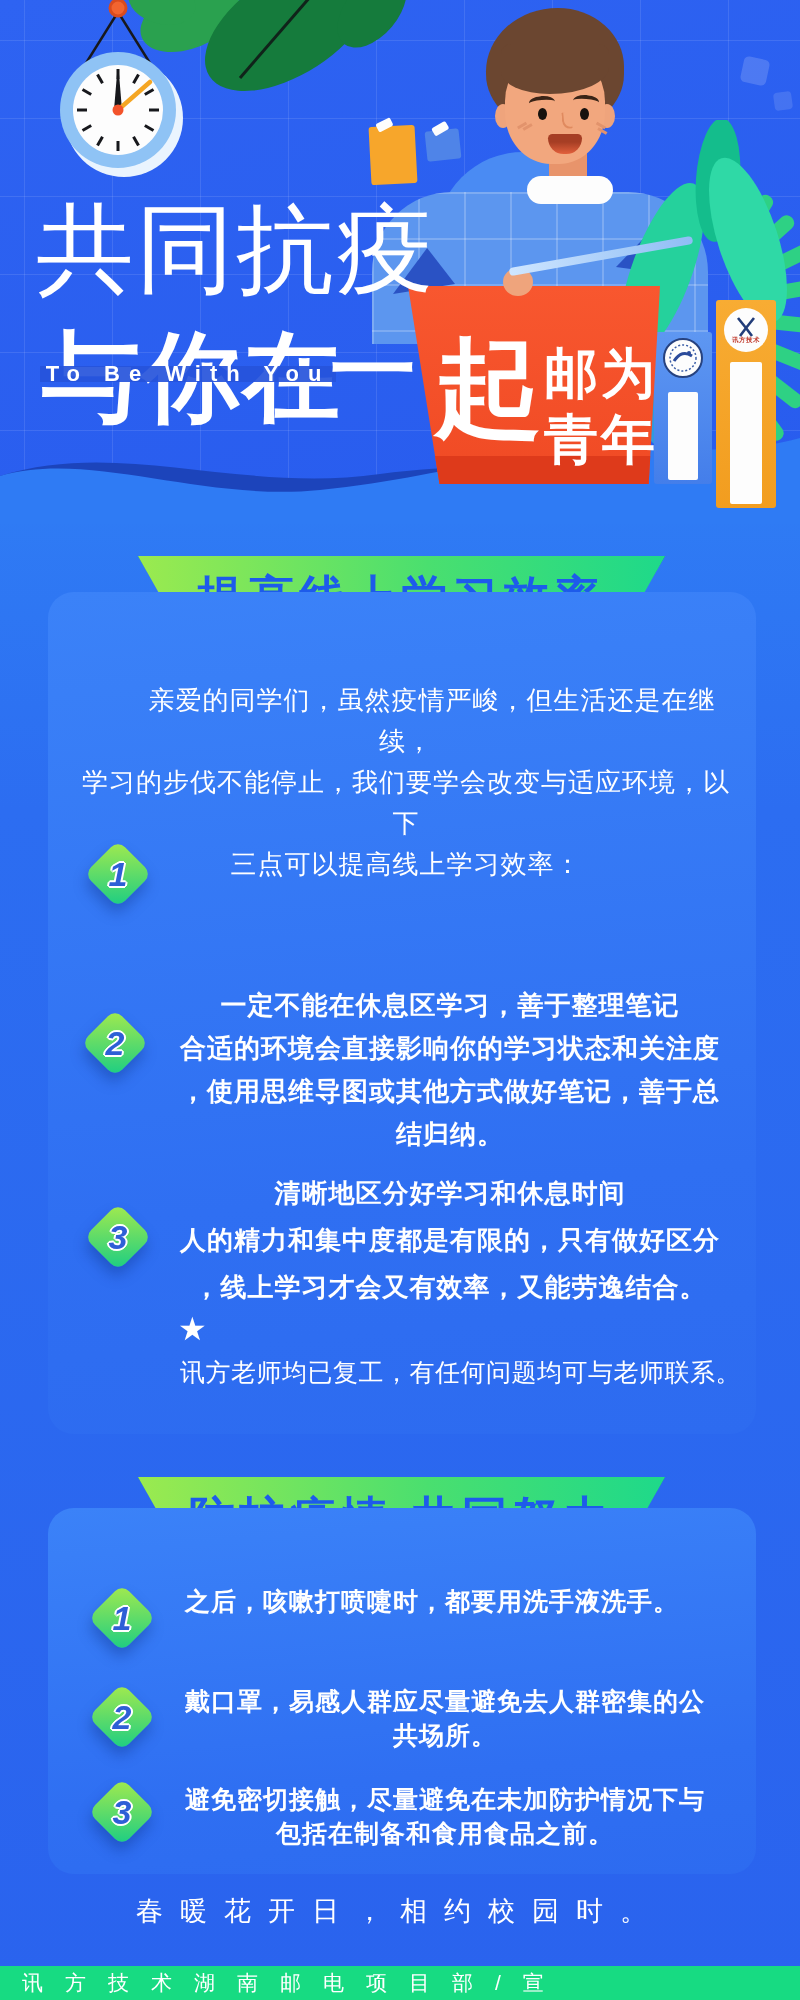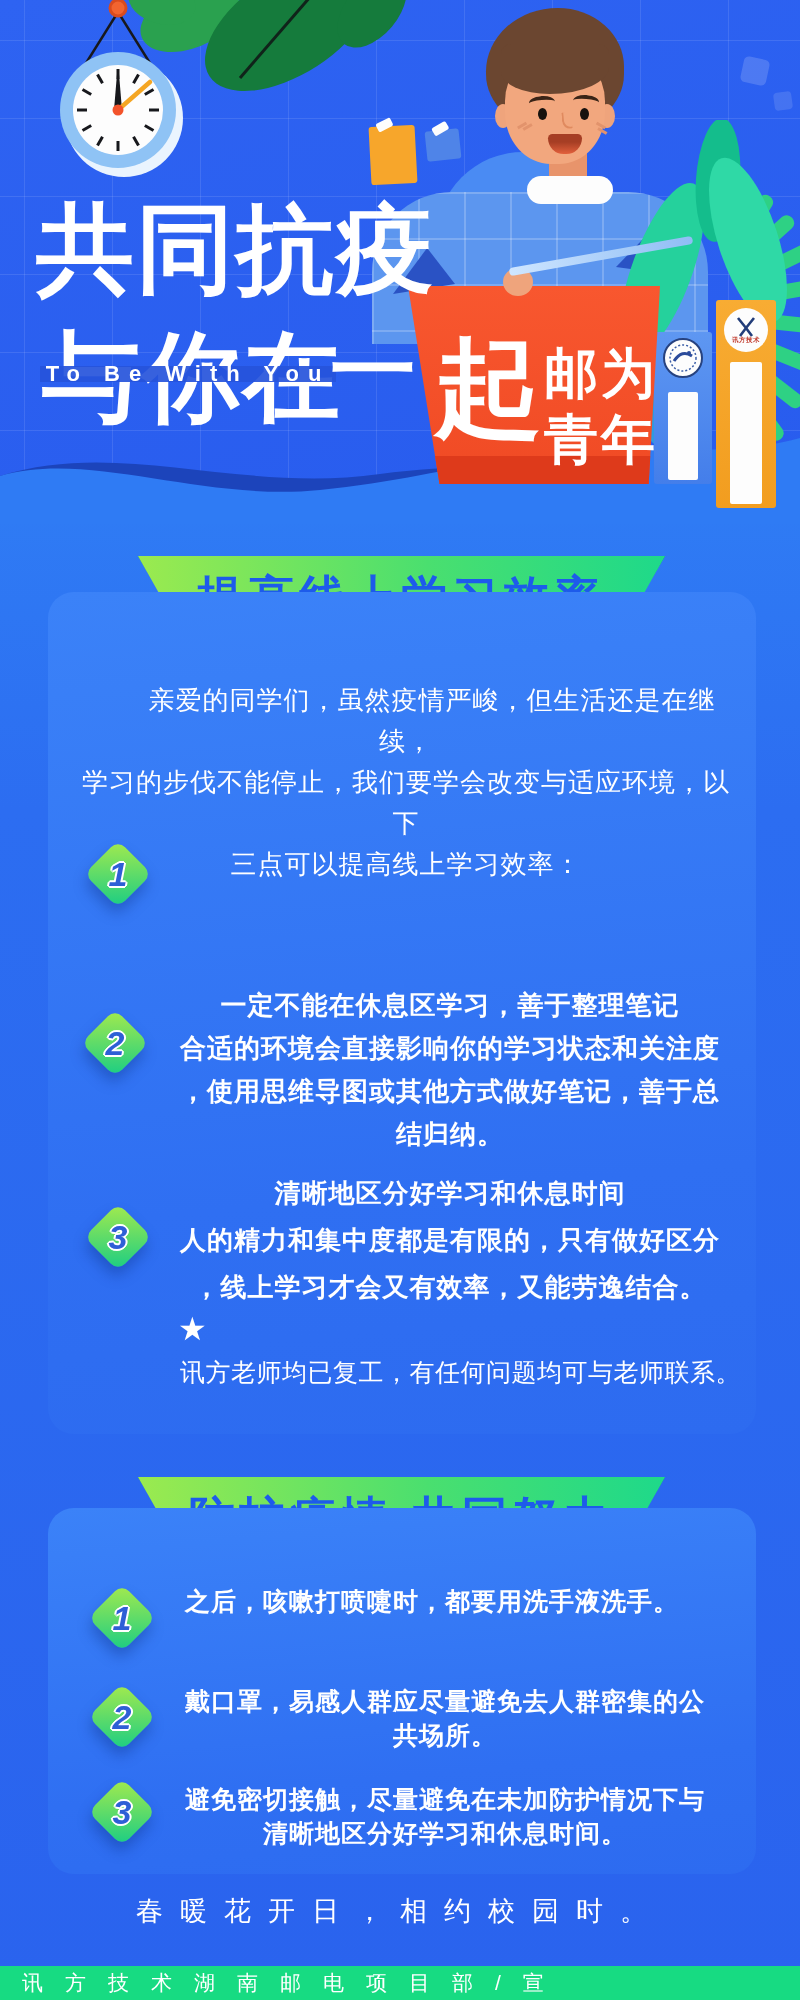--- a/index.html
+++ b/index.html
@@ -58,21 +58,21 @@
   .stripe-b{left:14px;top:60px;width:30px;height:88px;}
   .stripe-o{left:14px;top:62px;width:32px;height:142px;}
   .logo-circle{position:absolute;background:#FDFDFD;border-radius:50%;display:flex;align-items:center;justify-content:center;flex-direction:column;}
   .logo-b{left:9px;top:6px;width:40px;height:40px;border:2px solid #27427F;box-sizing:border-box;}
   .logo-o{left:8px;top:8px;width:44px;height:44px;}
   .org-label{font-size:6.5px;font-weight:700;color:#C0392B;letter-spacing:.5px;line-height:1;}
   
   .desk{position:absolute;left:408px;top:286px;width:252px;height:198px;background:linear-gradient(180deg,#F8572F,#F04A24);
         clip-path:polygon(0 0,100% 0,95.5% 100%,12.5% 100%);}
   .desk-front{position:absolute;left:0;bottom:0;width:100%;height:28px;background:#DE3A1B;}
-  .title1{position:absolute;left:36px;top:198px;width:520px;color:#fff;font-weight:700;font-size:98px;line-height:1.05;letter-spacing:2px;}
+  .title1{position:absolute;left:36px;top:198px;width:520px;color:#fff;font-weight:400;font-size:98px;line-height:1.05;letter-spacing:2px;}
   .title2{position:absolute;left:42px;top:326px;width:420px;color:#fff;font-weight:900;font-size:98px;line-height:1.05;letter-spacing:2px;}
   .en-band{position:absolute;left:40px;top:366px;width:296px;height:16px;background:rgba(38,84,219,.92);
            display:flex;align-items:center;justify-content:center;color:#fff;font-size:22px;font-weight:700;letter-spacing:9px;white-space:nowrap;}
   .dash{position:absolute;left:330px;top:336px;width:86px;height:70px;display:flex;align-items:center;color:#fff;font-weight:900;font-size:86px;}
   .qi{position:absolute;left:434px;top:334px;color:#fff;font-weight:900;font-size:108px;line-height:1;}
   .badge1{position:absolute;left:544px;top:346px;color:#fff;font-weight:700;font-size:54px;letter-spacing:3px;line-height:1;}
   .badge2{position:absolute;left:544px;top:412px;color:#fff;font-weight:900;font-size:54px;letter-spacing:3px;line-height:1;}
   
   .ribbon{position:absolute;left:138px;width:527px;height:84px;background:linear-gradient(90deg,#9BEA4F 0%,#4ADF6F 55%,#1ED98A 100%);
           clip-path:polygon(0 0,100% 0,91% 100%,9% 100%);display:flex;align-items:center;justify-content:center;}
@@ -308,21 +308,21 @@
     <div class="it itb it5">
       <div>戴口罩，易感人群应尽量避免去人群密集的公</div>
       <div>共场所。</div>
     </div>
 
     <div class="diamond dm6">
       <span class="d-num">3</span>
     </div>
     <div class="it itb it6">
       <div>避免密切接触，尽量避免在未加防护情况下与</div>
-      <div>清晰地区分好学习和休息时间。</div>
+      <div>包括在制备和食用食品之前。</div>
     </div>
   </div>
 
   <div class="closing">春暖花开日，相约校园时。</div>
 
   <div class="footer">
     <span class="footer-text">讯方技术湖南邮电项目部/宣</span>
   </div>
 
 </div>

